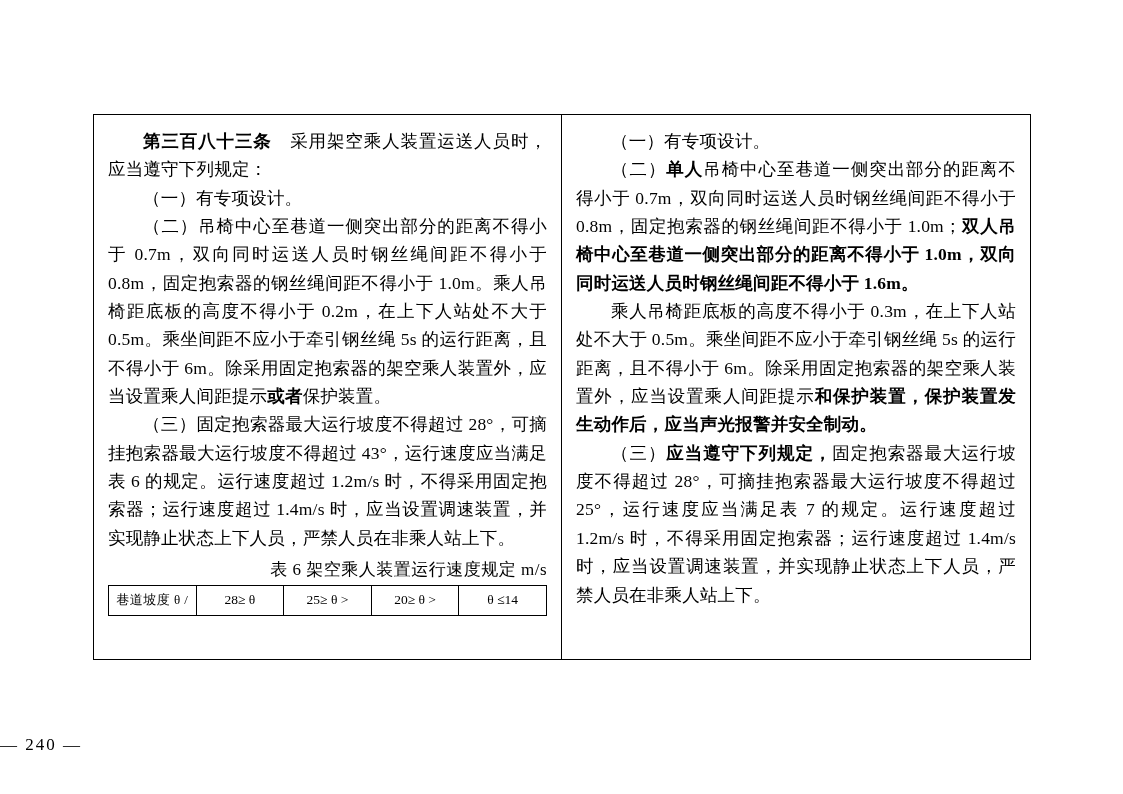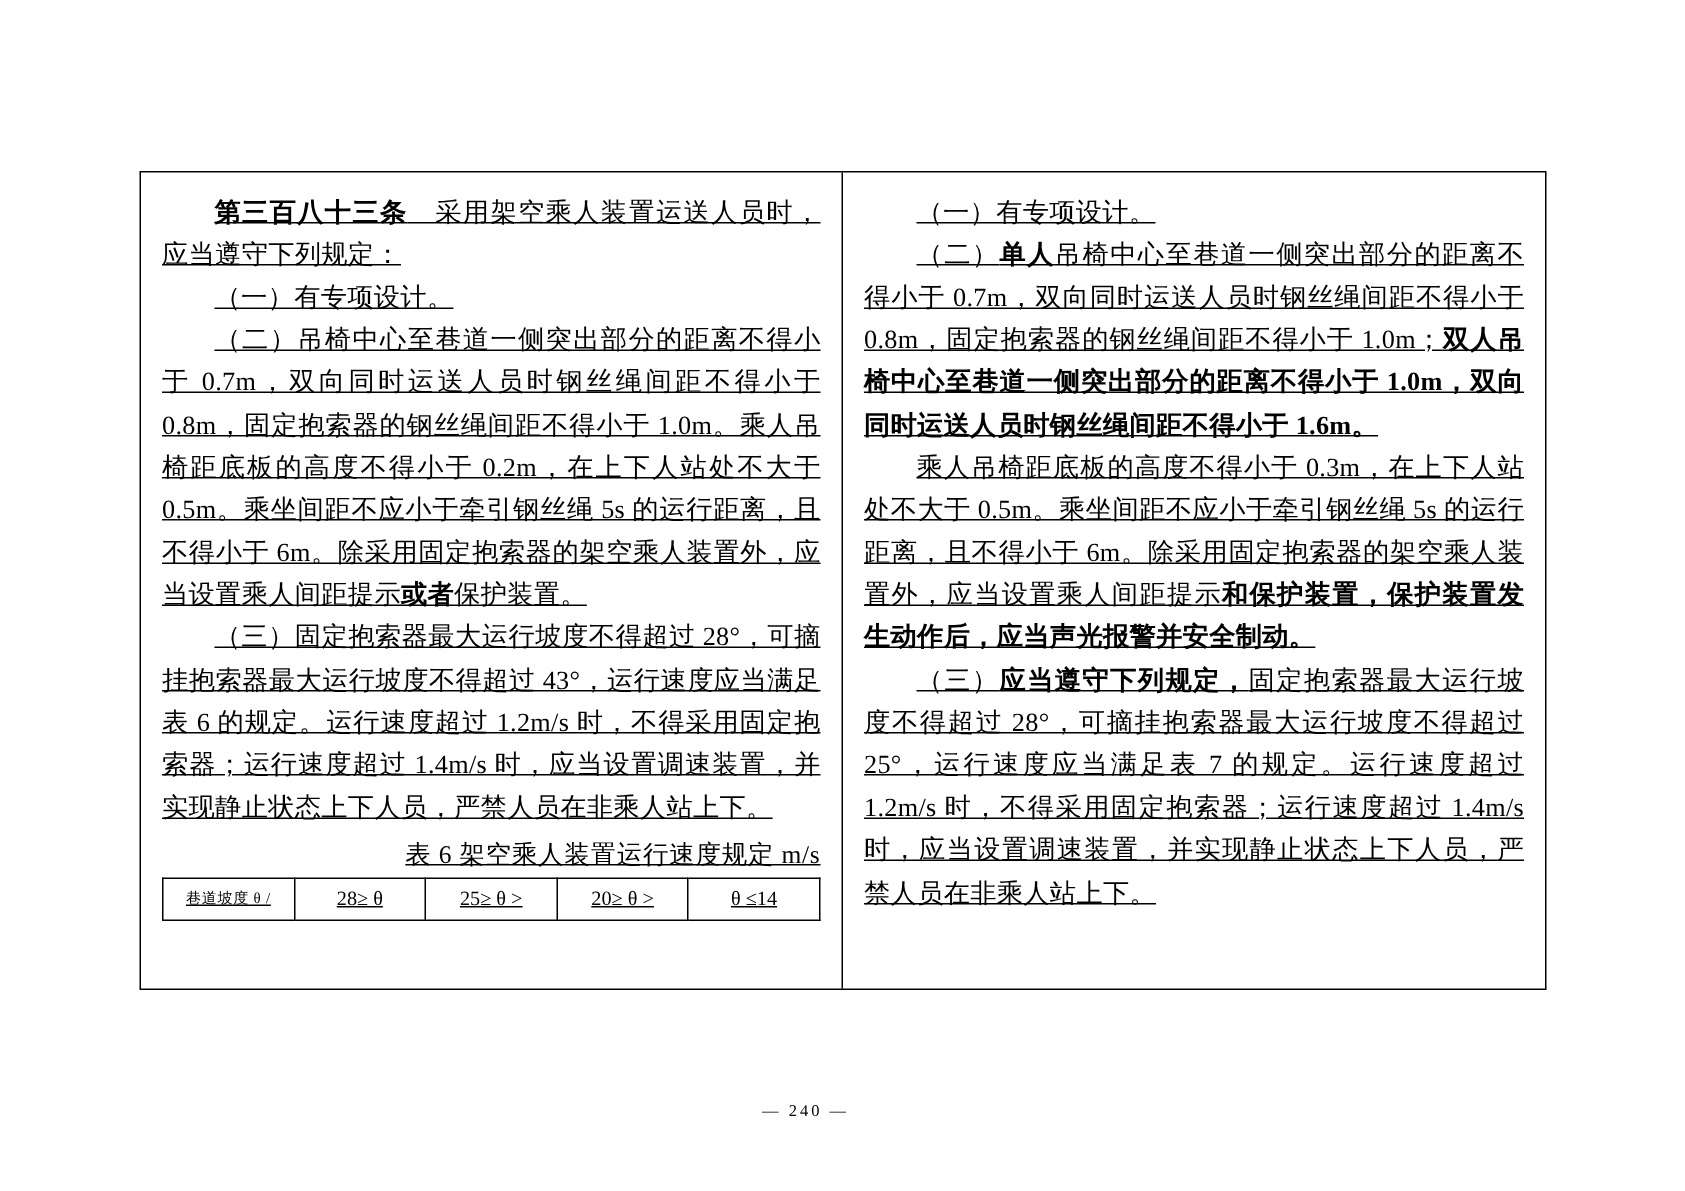--- a/index.html
+++ b/index.html
@@ -23,21 +23,20 @@
   }
   .doc-body {
     position: absolute;
     left: 93px;
     top: 114px;
     width: 938px;
     height: 546px;
     border: 1px solid #000;
     box-sizing: border-box;
     display: flex;
-    text-decoration: underline;
   }
   .col {
     box-sizing: border-box;
     padding: 12px 14px 8px 14px;
     width: 50%;
     position: relative;
   }
   .col-left {
     border-right: 1px solid #000;
   }
@@ -69,30 +68,30 @@
   }
   table.speed td {
     border: 1px solid #000;
     font-size: 13.5px;
     text-align: center;
     padding: 5px 2px 6px 2px;
     white-space: nowrap;
     font-family: "Liberation Serif", "DejaVu Serif", serif;
   }
   table.speed td.head {
-    font-size: 10px;
+    font-size: 13px;
     letter-spacing: 0.5px;
   }
   .page-number {
     position: absolute;
     left: 0;
     top: 735px;
     width: 1074px;
-    text-align: center;
-    font-size: 11px;
+    text-align: left;
+    font-size: 17px;
     letter-spacing: 2px;
   }
 </style>
 </head>
 <body>
 
 <div class="page">
 
   <div class="doc-body">
 

